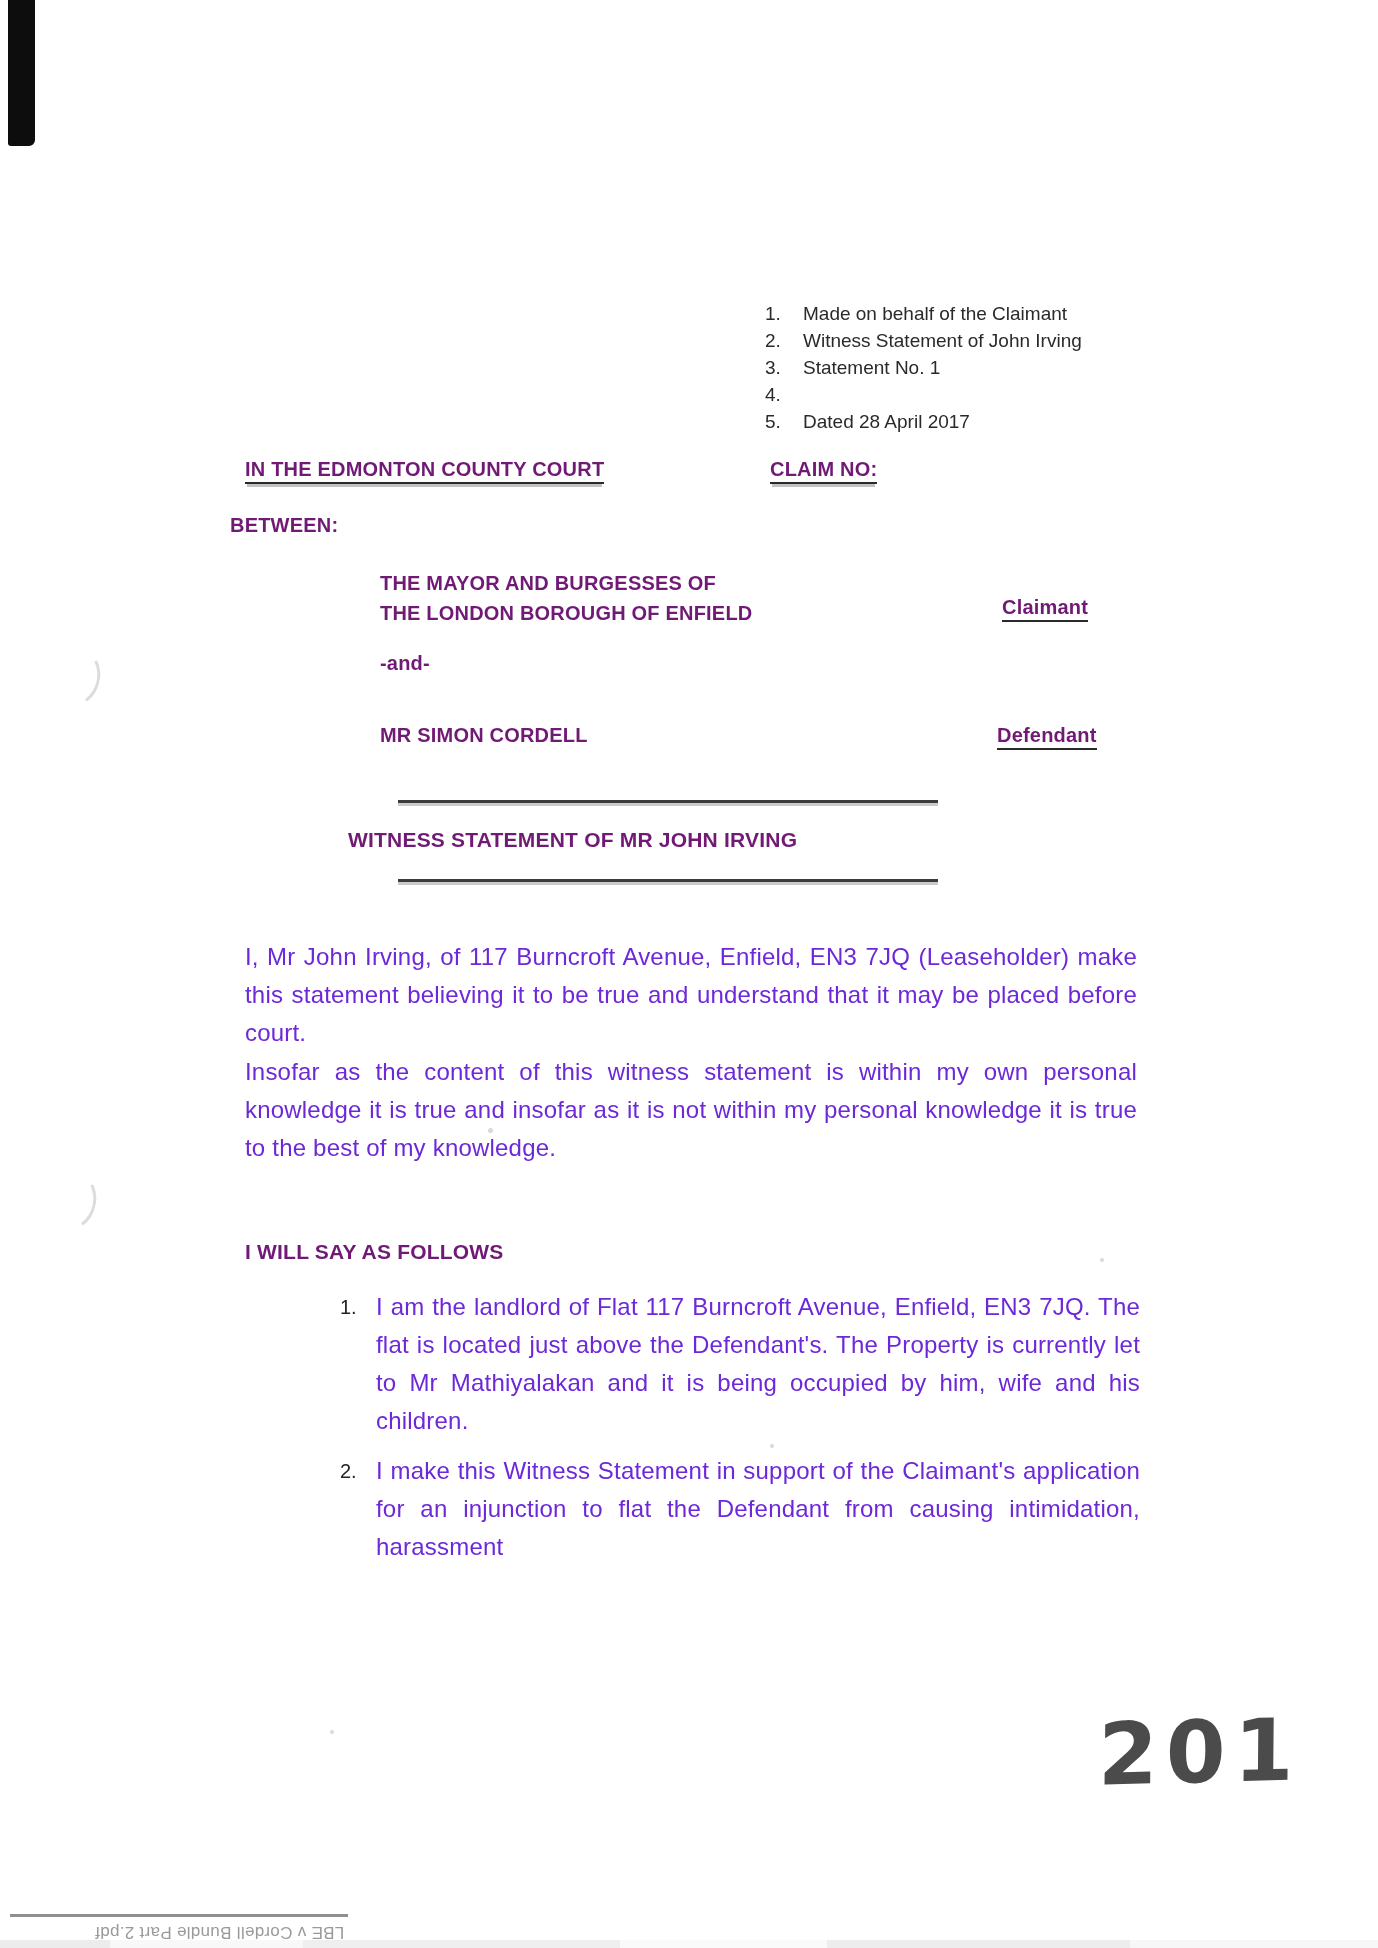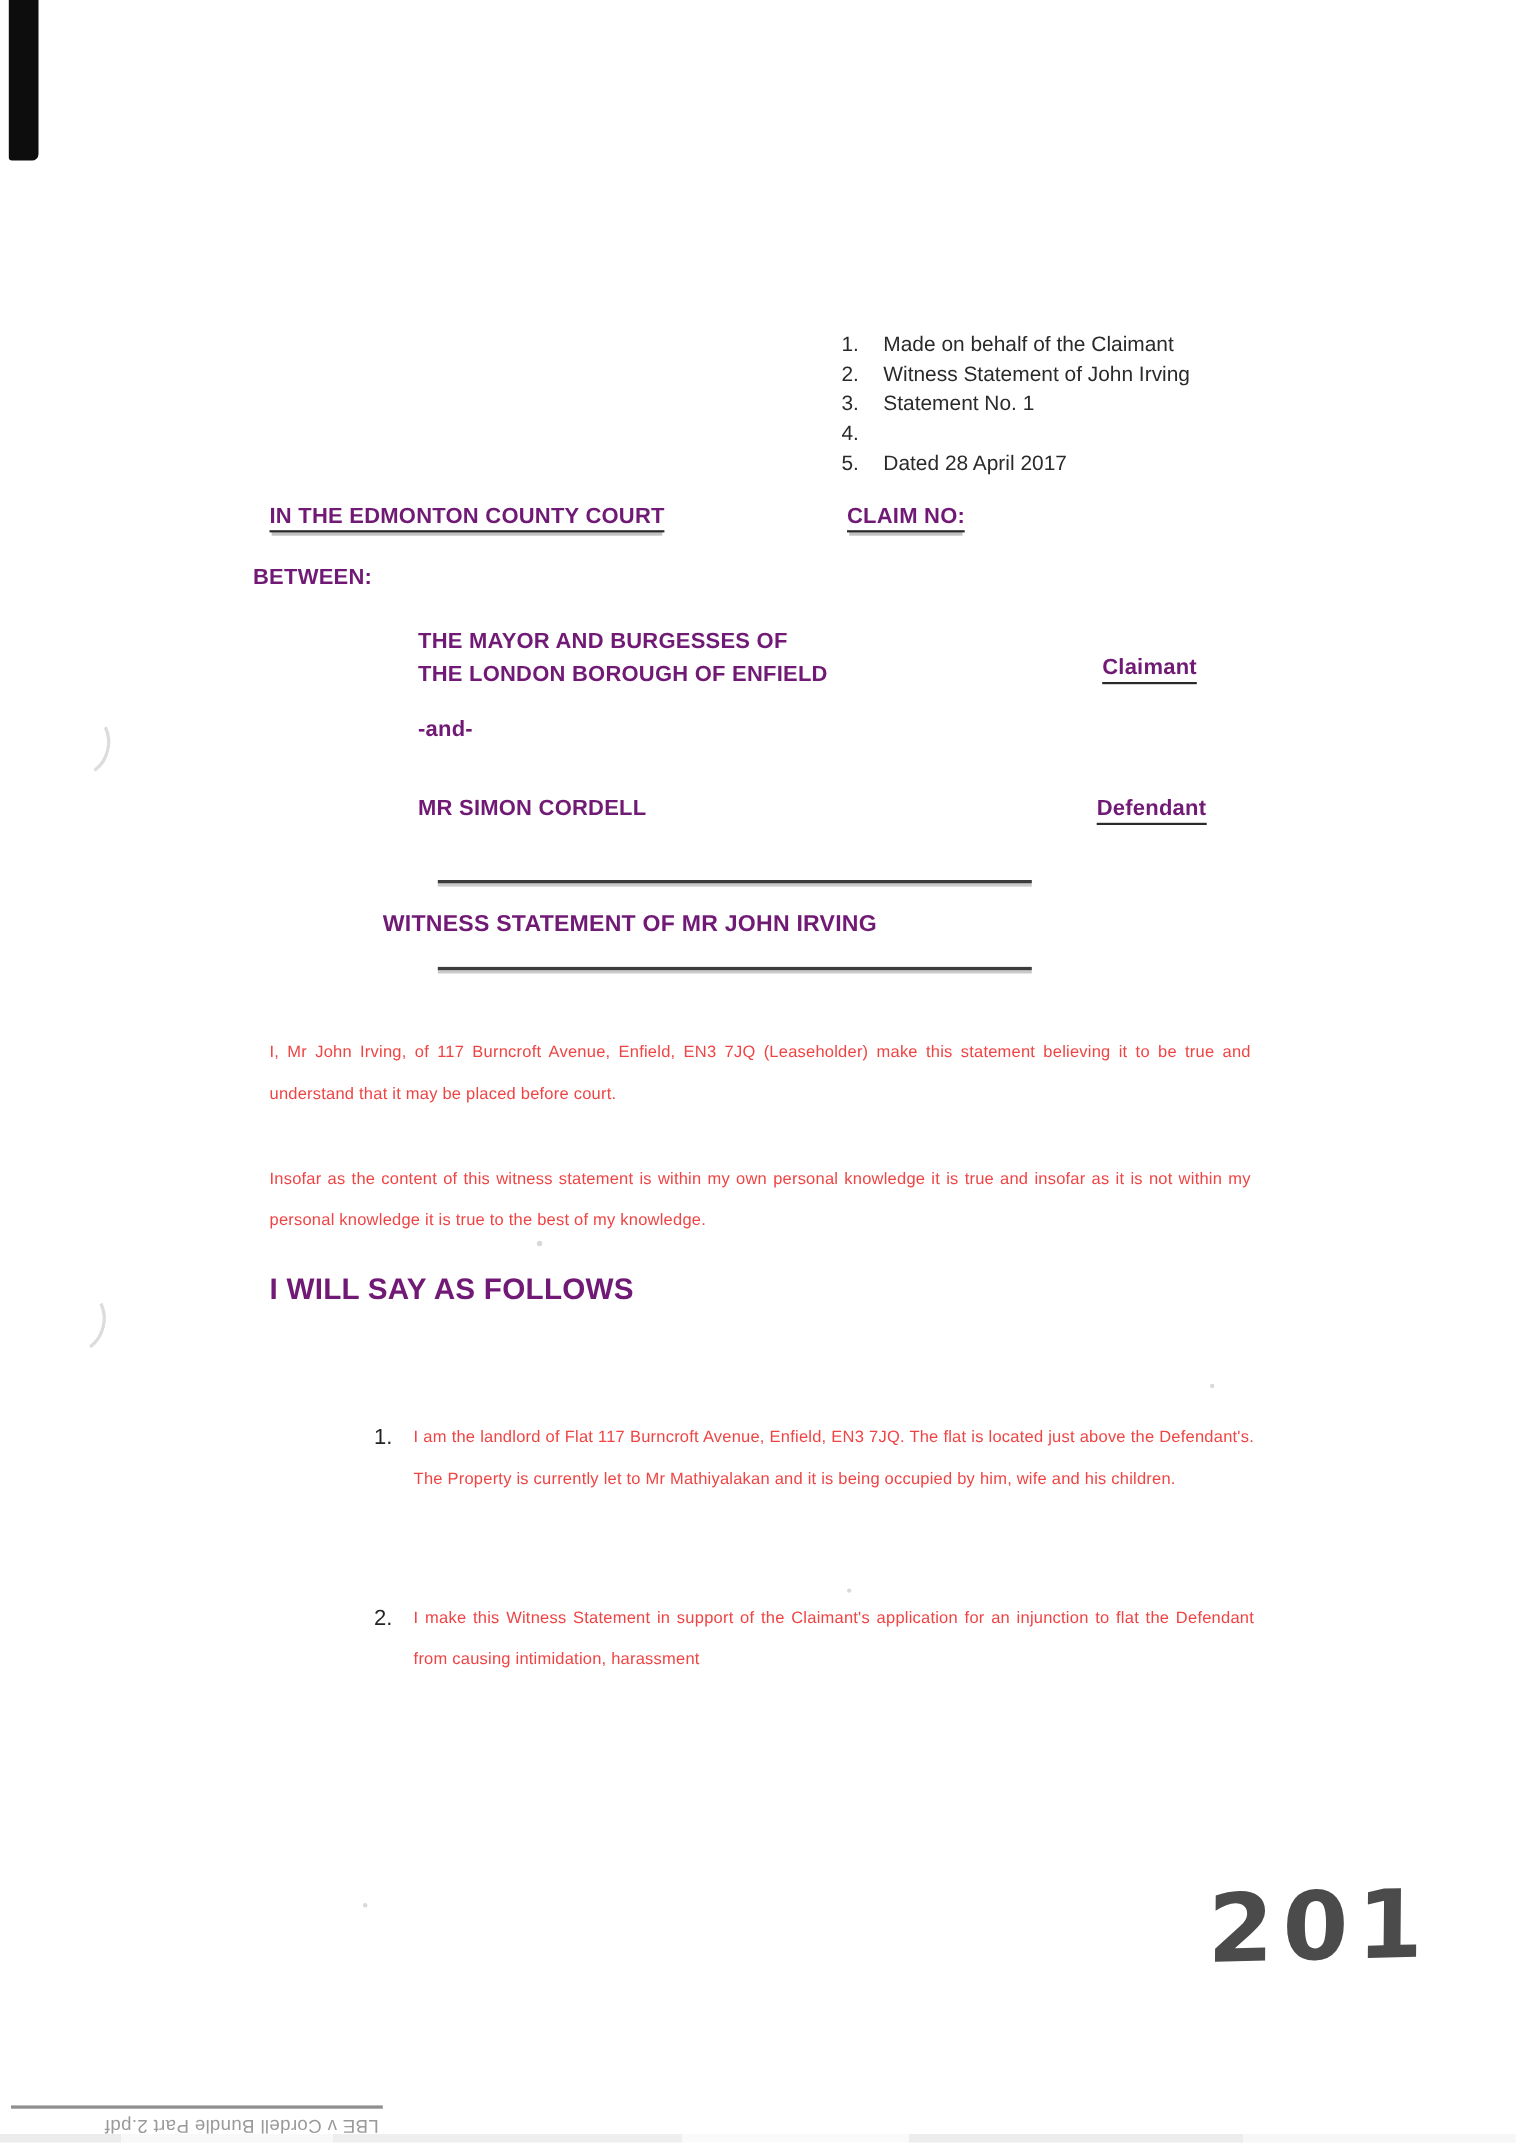--- a/index.html
+++ b/index.html
@@ -10,21 +10,21 @@
     -webkit-font-smoothing:antialiased;
   }
   .abs{position:absolute;}
   .doc-text{font-size:20px;letter-spacing:.2px;color:#701a75;}
   .bold{font-weight:bold;}
   .underline{border-bottom:2px solid #2a2a2a;padding-bottom:2px;}
   .shadow-underline{box-shadow:0 5px 0 -2px rgba(120,120,120,.45);}
   .header-list{font-size:19px;color:#2a2a2a;line-height:27px;}
   .header-list .row{display:flex;}
   .header-list .num{width:38px;flex:0 0 38px;}
-  .para{font-size:15px;line-height:38px;text-align:justify;color:#ef4444;letter-spacing:.2px;}
+  .para{font-size:24px;line-height:38px;text-align:justify;color:#6d28d9;letter-spacing:.2px;}
   .rule{height:3px;background:#3c3c3c;box-shadow:0 3px 0 rgba(150,150,150,.5);}
   .center{}
   .list-row{display:flex;align-items:flex-start;}
   .list-row .num{width:36px;flex:0 0 36px;font-size:20px;line-height:38px;color:#242424;}
   .corner-mark{background:#0d0d0d;border-radius:0 0 6px 3px;}
   .punch-arc{width:42px;height:52px;border:3px solid transparent;border-right:3px solid #dcdcdc;border-radius:50%;transform:rotate(14deg);}
   .handwritten{font-size:86px;font-weight:bold;color:#4b4b4b;letter-spacing:8px;transform:rotate(-1.5deg) skewX(-2deg);font-family:"DejaVu Sans",sans-serif;}
   .footer-line{height:3px;background:#8f8f8f;}
   .footer-text{transform:rotate(180deg);color:#9a9a9a;font-size:17px;letter-spacing:.3px;}
   .speck{background:#d9d9d9;border-radius:50%;}
@@ -86,21 +86,21 @@
 </div>
 
 <div class="abs rule" style="left:398px;top:800px;width:540px;"></div>
 <div class="abs doc-text bold center" style="left:348px;top:828px;width:640px;font-size:21px;">WITNESS STATEMENT OF MR JOHN IRVING</div>
 <div class="abs rule" style="left:398px;top:879px;width:540px;"></div>
 
 <div class="abs para" style="left:245px;top:938px;width:892px;">I, Mr John Irving, of 117 Burncroft Avenue, Enfield, EN3 7JQ (Leaseholder) make this statement believing it to be true and understand that it may be placed before court.</div>
 
 <div class="abs para" style="left:245px;top:1053px;width:892px;">Insofar as the content of this witness statement is within my own personal knowledge it is true and insofar as it is not within my personal knowledge it is true to the best of my knowledge.</div>
 
-<div class="abs doc-text bold" style="left:245px;top:1157px;font-size:27px;">I WILL SAY AS FOLLOWS</div>
+<div class="abs doc-text bold" style="left:245px;top:1240px;font-size:21px;">I WILL SAY AS FOLLOWS</div>
 
 <div class="abs list-row" style="left:340px;top:1288px;width:800px;">
   <span class="num">1.</span>
   <span class="para" style="flex:1;">I am the landlord of Flat 117 Burncroft Avenue, Enfield, EN3 7JQ. The flat is located just above the Defendant's. The Property is currently let to Mr Mathiyalakan and it is being occupied by him, wife and his children.</span>
 </div>
 <div class="abs list-row" style="left:340px;top:1452px;width:800px;">
   <span class="num">2.</span>
   <span class="para" style="flex:1;">I make this Witness Statement in support of the Claimant's application for an injunction to flat the Defendant from causing intimidation, harassment</span>
 </div>
 

